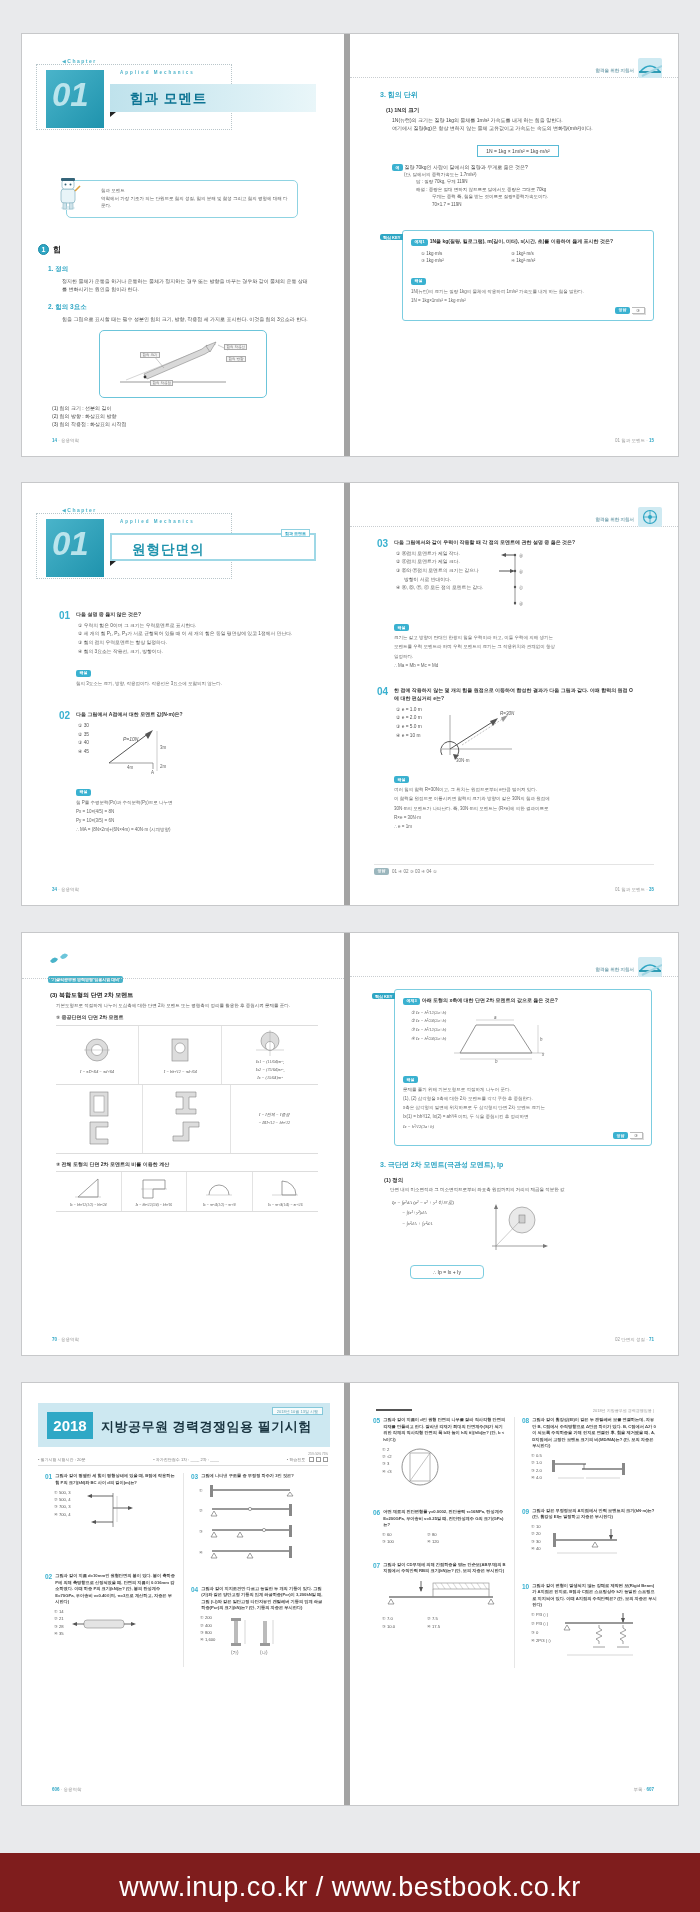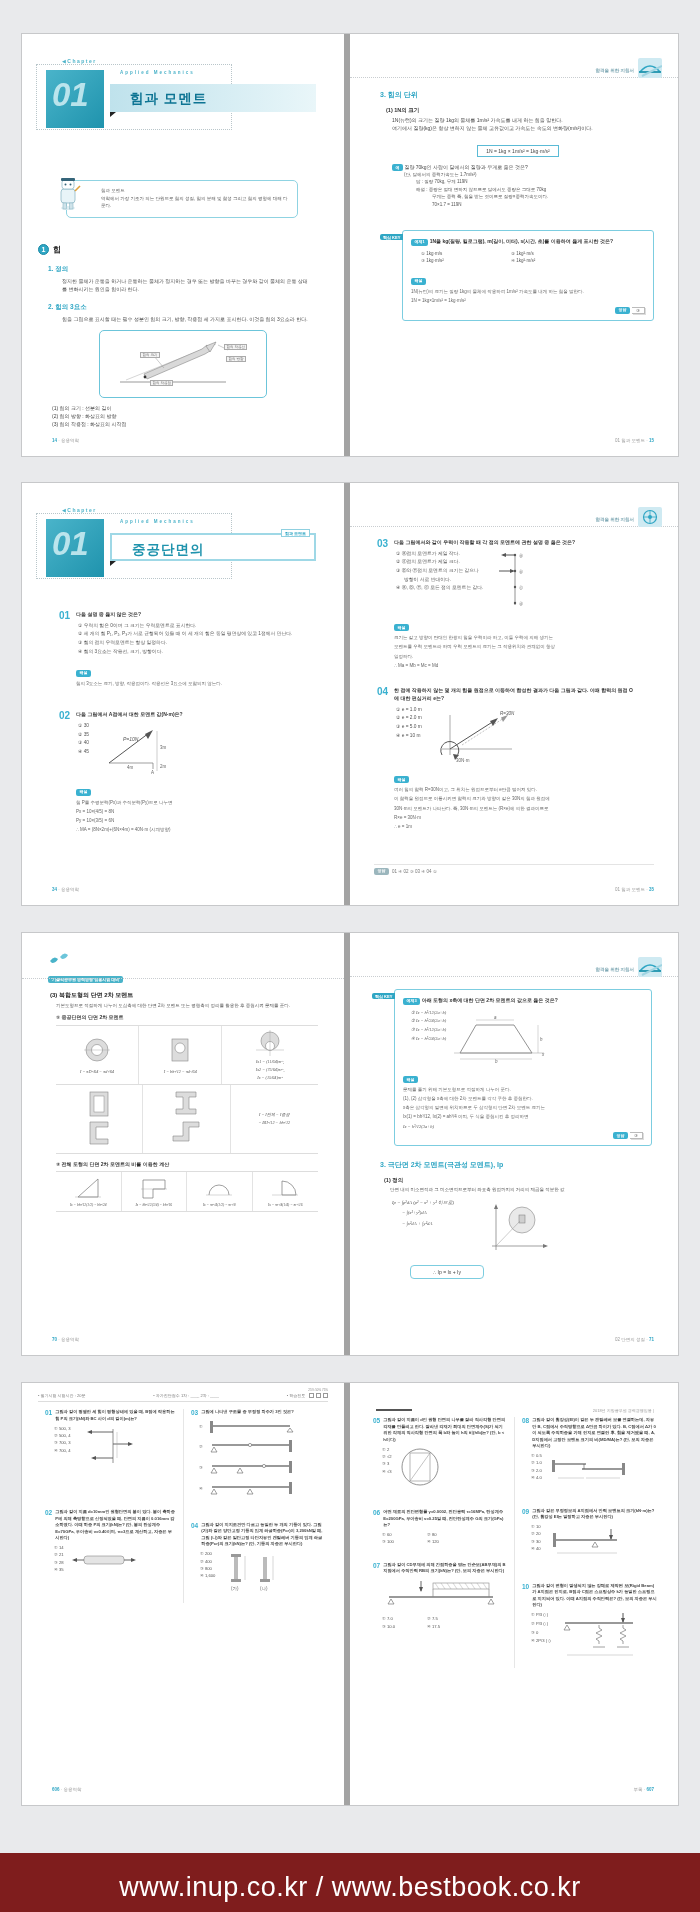--- a/index.html
+++ b/index.html
@@ -245,21 +245,21 @@
   <div class="spread" style="top:482px">
     <div class="page pl">
       <div class="chap">
         <div class="dash"></div>
         <div class="clabel">◀Chapter</div>
         <div class="numbox"></div>
         <div class="num">01</div>
         <div class="series">Applied Mechanics</div>
         <div class="band" style="background:#fff;border:2px solid #9fd8e6;box-shadow:0 0 0 1px #fff inset">
           <div class="tag">힘과 모멘트</div>
-          <div class="title" style="color:#1f93ad">중공단면의</div>
+          <div class="title" style="color:#1f93ad">원형단면의</div>
         </div>
         <div class="fold"></div>
       </div>
 
       <div style="margin:26px 22px 0 34px">
         <div class="exq">
           <div class="qn">01</div>
           <div class="qbody">
             <div class="qtext">다음 설명 중 옳지 않은 것은?</div>
             <div class="opts">
@@ -591,20 +591,25 @@
           <span class="formula-box" style="border-radius:4px;border-color:#7ccde0;padding:3px 22px">∴ Ip = Ix + Iy</span>
         </div>
       </div>
 
       <div class="pgfoot" style="right:24px"><span>02 단면의 성질 ·</span> <span class="pgnum">71</span></div>
     </div>
   </div>
 
   <div class="spread" style="top:1382px">
     <div class="page pl">
+      <div class="exam-hdr">
+        <div class="exam-year">2018</div>
+        <div class="exam-title">지방공무원 경력경쟁임용 필기시험</div>
+        <div class="exam-date">2018년 10월 13일 시행</div>
+      </div>
       <div class="exam-meta">
         <span>• 필기시험 시험시간 : 20분</span>
         <span>• 자가진단점수 1차 : ____   2차 : ____</span>
         <span class="prog">
           <span>• 학습진도</span>
           <span style="display:flex;flex-direction:column;align-items:center;gap:.5px">
             <span class="t35" style="font-size:3px">25% 50% 75%</span>
             <span class="progboxes">
               <span class="bx"></span>
               <span class="bx"></span>

